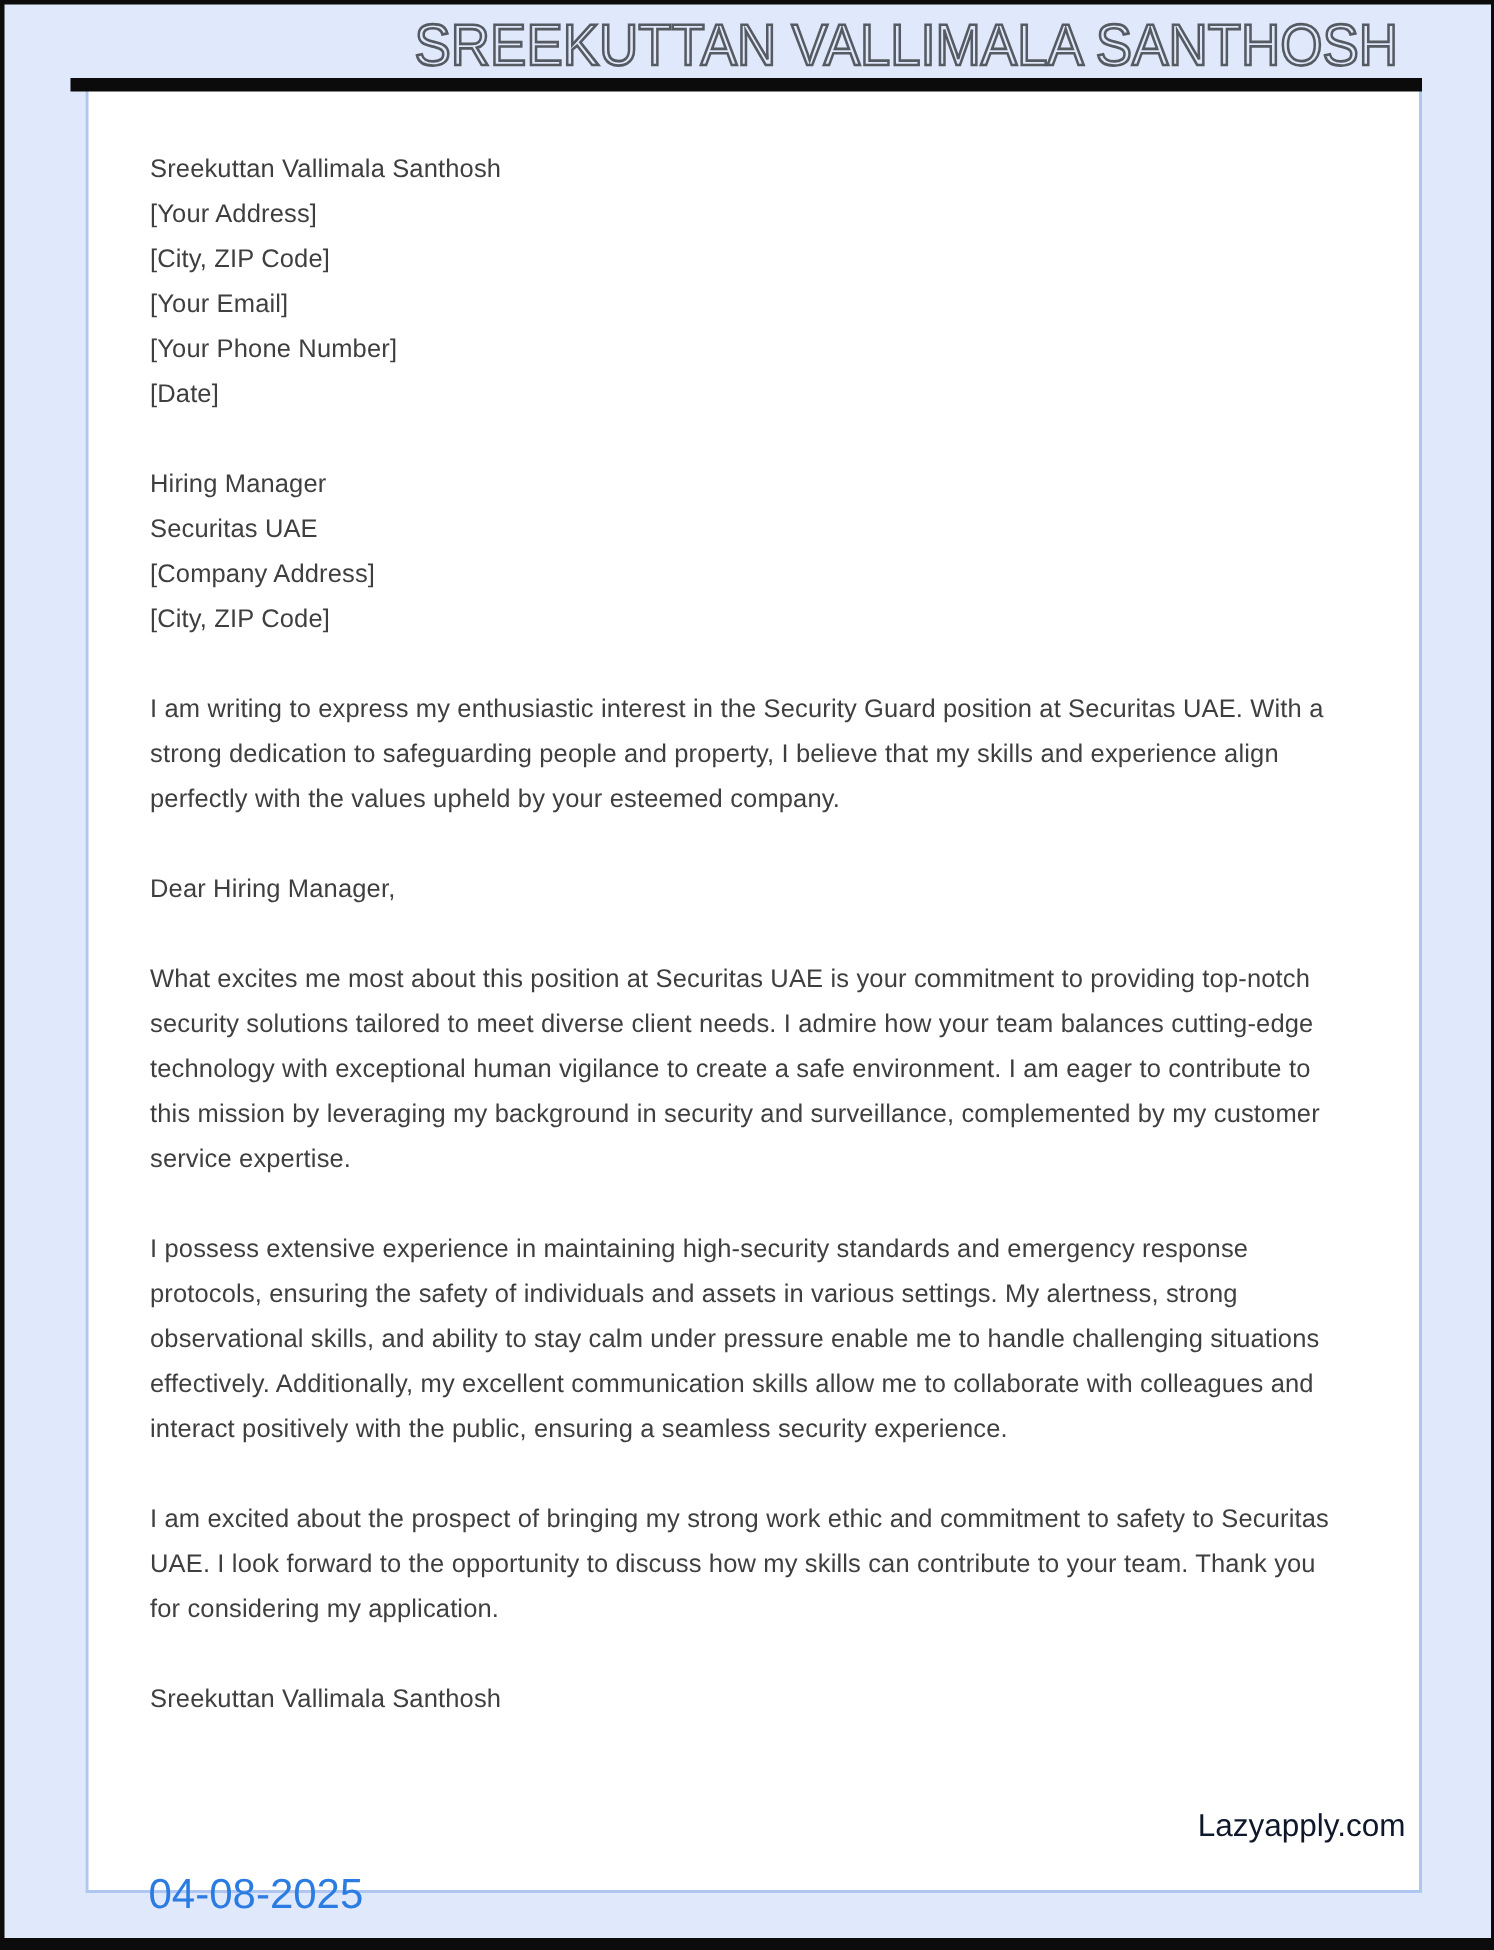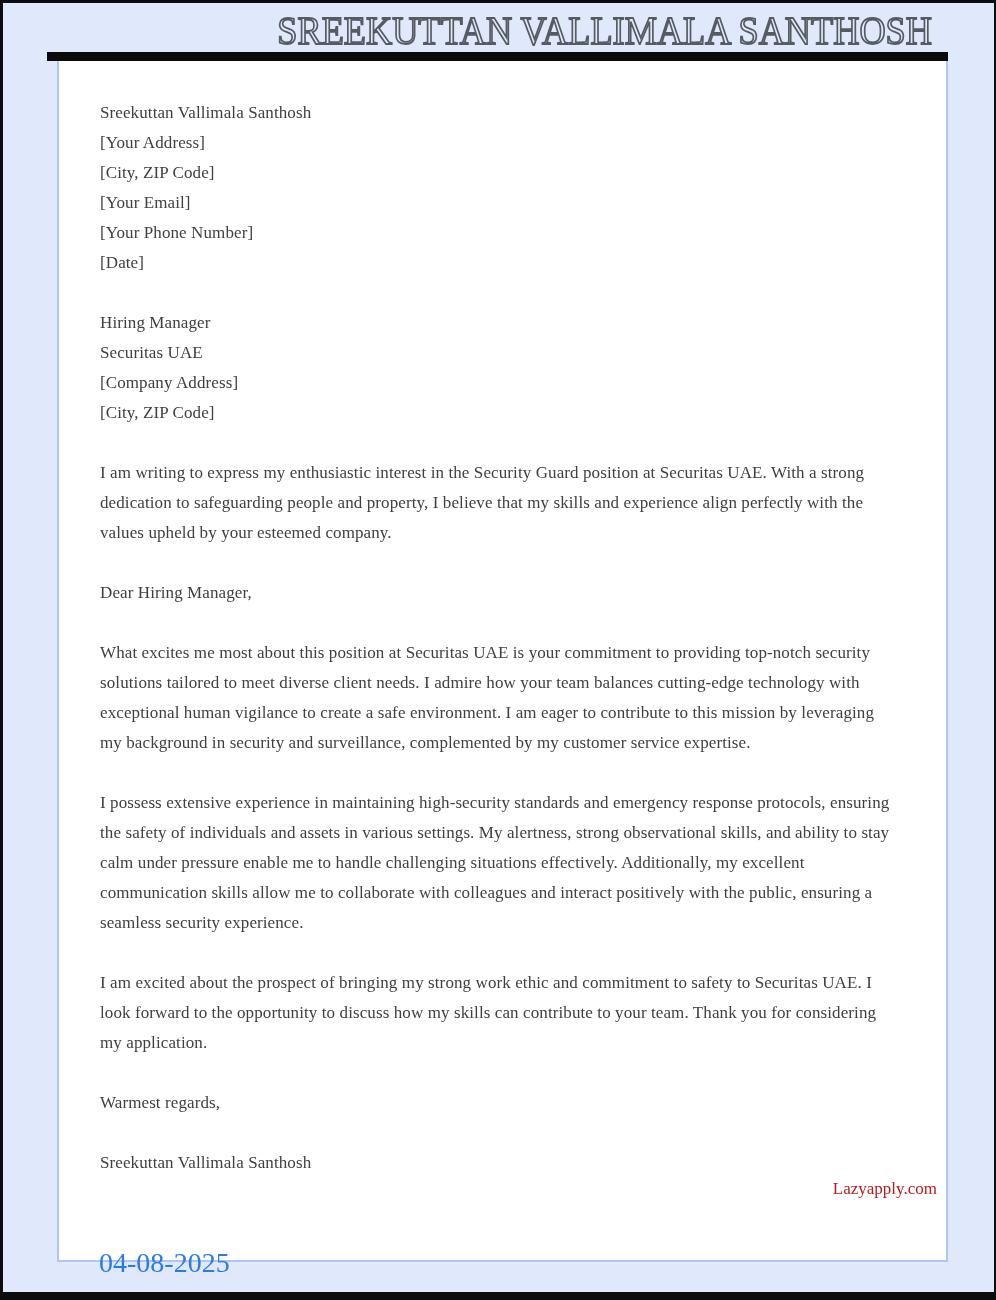--- a/index.html
+++ b/index.html
@@ -2,21 +2,21 @@
 <html><head>
 <meta charset="utf-8">
 <style>
   html, body { margin: 0; padding: 0; background: #ffffff; }
   .page {
     position: relative;
     width: 996px;
     height: 1300px;
     background: #e0e8fb;
     overflow: hidden;
-    font-family: Liberation Serif, serif;
+    font-family: Liberation Sans, sans-serif;
   }
   
   .edge-top    { position: absolute; left: 0; top: 0; right: 0; height: 3px; background: #0c0c0c; z-index: 6; }
   .edge-left   { position: absolute; left: 0; top: 0; bottom: 0; width: 3px; background: #0c0c0c; z-index: 6; }
   .edge-right  { position: absolute; right: 0; top: 0; bottom: 0; width: 2px; background: #0c0c0c; z-index: 6; }
   .bottom-bar  { position: absolute; left: 0; right: 0; bottom: 0; height: 8px; background: #0c0c0c; z-index: 6; }
 
   
   .header-title {
     position: absolute;
@@ -75,24 +75,24 @@
     font-size: 28px;
     line-height: 26px;
     color: #2b7ce2;
     z-index: 5;
   }
 
   
   .watermark {
     position: absolute;
     right: 59px;
-    top: 1180px;
-    font-size: 17px;
+    top: 1209px;
+    font-size: 21px;
     line-height: 18px;
-    color: #b91c1c;
+    color: #0f172a;
     z-index: 5;
     cursor: pointer;
   }
 </style>
 </head>
 <body>
 
 <div class="page">
 
   <div class="edge-top"></div>
@@ -112,21 +112,20 @@
 [Date]</p>
     <p class="block pre">Hiring Manager
 Securitas UAE
 [Company Address]
 [City, ZIP Code]</p>
     <p class="block">I am writing to express my enthusiastic interest in the Security Guard position at Securitas UAE. With a strong dedication to safeguarding people and property, I believe that my skills and experience align perfectly with the values upheld by your esteemed company.</p>
     <p class="block">Dear Hiring Manager,</p>
     <p class="block">What excites me most about this position at Securitas UAE is your commitment to providing top-notch security solutions tailored to meet diverse client needs. I admire how your team balances cutting-edge technology with exceptional human vigilance to create a safe environment. I am eager to contribute to this mission by leveraging my background in security and surveillance, complemented by my customer service expertise.</p>
     <p class="block">I possess extensive experience in maintaining high-security standards and emergency response protocols, ensuring the safety of individuals and assets in various settings. My alertness, strong observational skills, and ability to stay calm under pressure enable me to handle challenging situations effectively. Additionally, my excellent communication skills allow me to collaborate with colleagues and interact positively with the public, ensuring a seamless security experience.</p>
     <p class="block">I am excited about the prospect of bringing my strong work ethic and commitment to safety to Securitas UAE. I look forward to the opportunity to discuss how my skills can contribute to your team. Thank you for considering my application.</p>
-    <p class="block">Warmest regards,</p>
     <p class="block">Sreekuttan Vallimala Santhosh</p>
   </div>
 
   <div class="date-stamp">04-08-2025</div>
 
   <div class="watermark">Lazyapply.com</div>
 
   <div class="bottom-bar"></div>
 
 </div>

